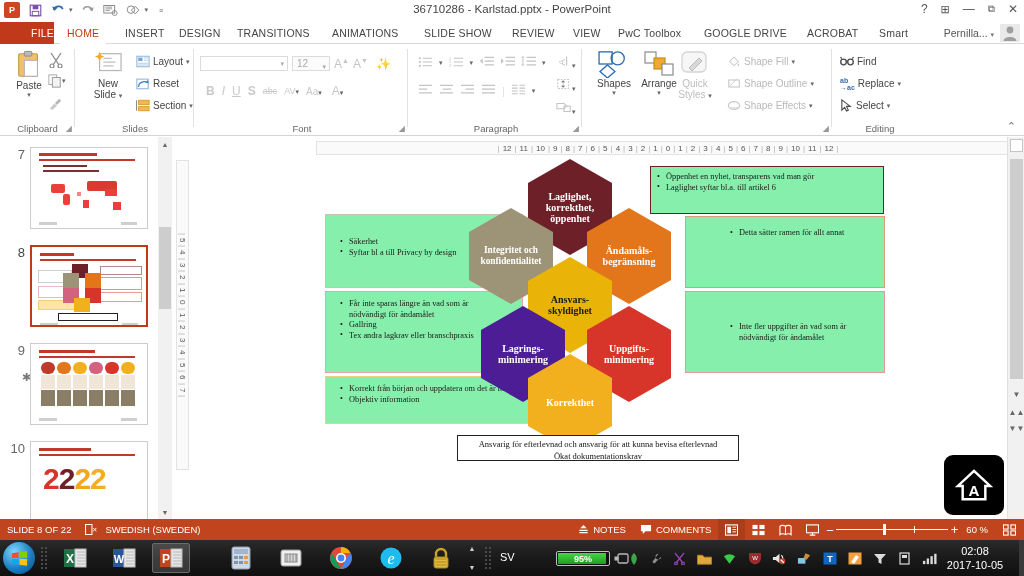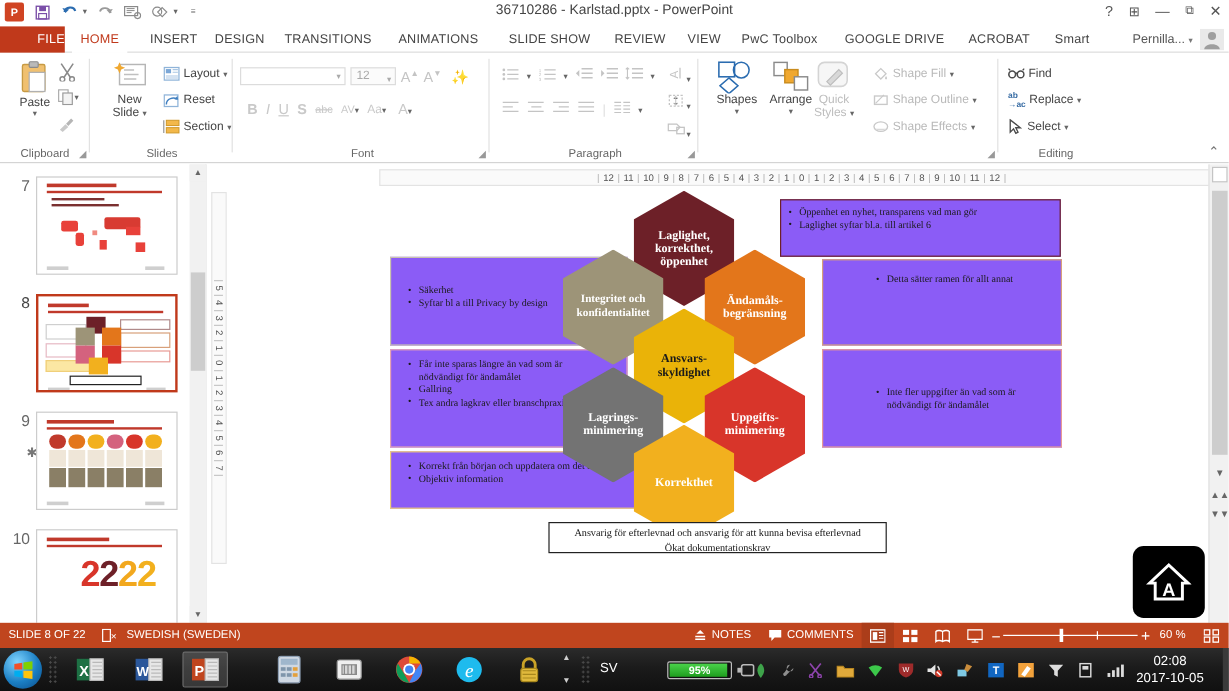--- a/index.html
+++ b/index.html
@@ -99,21 +99,21 @@
   .slidearea { position:absolute; left:189px; top:158px; width:816px; height:360px;
      background:#fff; overflow:hidden; }
   .slide-canvas { position:absolute; left:128px; top:0px; width:578px; height:330px; background:#fff; }
 
   .hex { position:absolute; display:flex; align-items:center; justify-content:center;
      clip-path: polygon(50% 0%, 100% 25%, 100% 75%, 50% 100%, 0% 75%, 0% 25%);
      text-align:center; color:#fff; font-weight:bold; line-height:11px;
      font-family:"Liberation Serif", serif; font-size:10px; }
   .hex.center { color:#1a1a1a; background:#fff; }
 
-  .callout { position:absolute; background:#8b5cf6; }
+  .callout { position:absolute; background:#86efac; }
   .callout ul { list-style:none; }
   .callout li { position:relative; padding-left:9px; font-family:"Liberation Serif", serif;
      font-size:8.3px; color:#1a1a1a; line-height:10.5px; margin-bottom:0px; }
   .callout li:before { content:"\2022"; position:absolute; left:0; top:-0.5px; font-size:8px; }
 
   .bottombox { position:absolute; border:1px solid #222; background:#fff; text-align:center;
      font-family:"Liberation Serif", serif; font-size:8.5px; color:#111; padding-top:2px; line-height:12px;}
 
   
   .vscroll { position:absolute; right:0; top:137px; width:17px; height:382px; background:#f1f1f1;
@@ -665,21 +665,21 @@
         <div class="tb" style="left:8px;top:74px;width:18px;height:3px;background:#cfcfcf;"></div>
         <div class="tb" style="left:90px;top:74px;width:16px;height:3px;background:#cfcfcf;"></div>
       </div>
     </div>
 
     <div class="thumb" style="top:304px;">
       <div class="num">10</div>
       <div class="slide" style="height:82px;">
         <div class="tline" style="left:8px;top:12px;width:96px;height:1.5px;"></div>
         <div class="tb" style="left:8px;top:6px;width:52px;height:3px;background:#c0392b;"></div>
-        <div style="position:absolute;left:12px;top:22px;font-family:'Liberation Sans',sans-serif;font-weight:bold;font-size:30px;line-height:30px;letter-spacing:-1px;margin-left:24px;">
+        <div style="position:absolute;left:12px;top:22px;font-family:'Liberation Sans',sans-serif;font-weight:bold;font-size:30px;line-height:30px;letter-spacing:-1px;">
           <span style="color:#d8352a;">2</span><span style="color:#6d2028;">2</span><span style="color:#f2a81e;">2</span><span style="color:#f2b01e;">2</span>
         </div>
       </div>
     </div>
   </div>
 
   <div class="thumbscroll" style="left:158px; width:14px;">
     <div class="ts-btn" style="top:0;">▲</div>
     <div class="ts-thumb" style="top:90px; height:82px;"></div>
     <div class="ts-btn" style="bottom:0;">▼</div>
@@ -751,21 +751,21 @@
         </div>
       </div>
 
       <div class="hex center" style="left:211px; top:99px; width:84px; height:96px; background:#eab308;">
         <div>
           <div>Ansvars-</div>
           <div>skyldighet</div>
         </div>
       </div>
 
-      <div class="hex" style="left:152px; top:148px; width:84px; height:96px; background:#737373;">
+      <div class="hex" style="left:164px; top:148px; width:84px; height:96px; background:#4c1d95;">
         <div>
           <div>Lagrings-</div>
           <div>minimering</div>
         </div>
       </div>
 
       <div class="hex" style="left:270px; top:148px; width:84px; height:96px; background:#d8352a;">
         <div>
           <div>Uppgifts-</div>
           <div>minimering</div>

